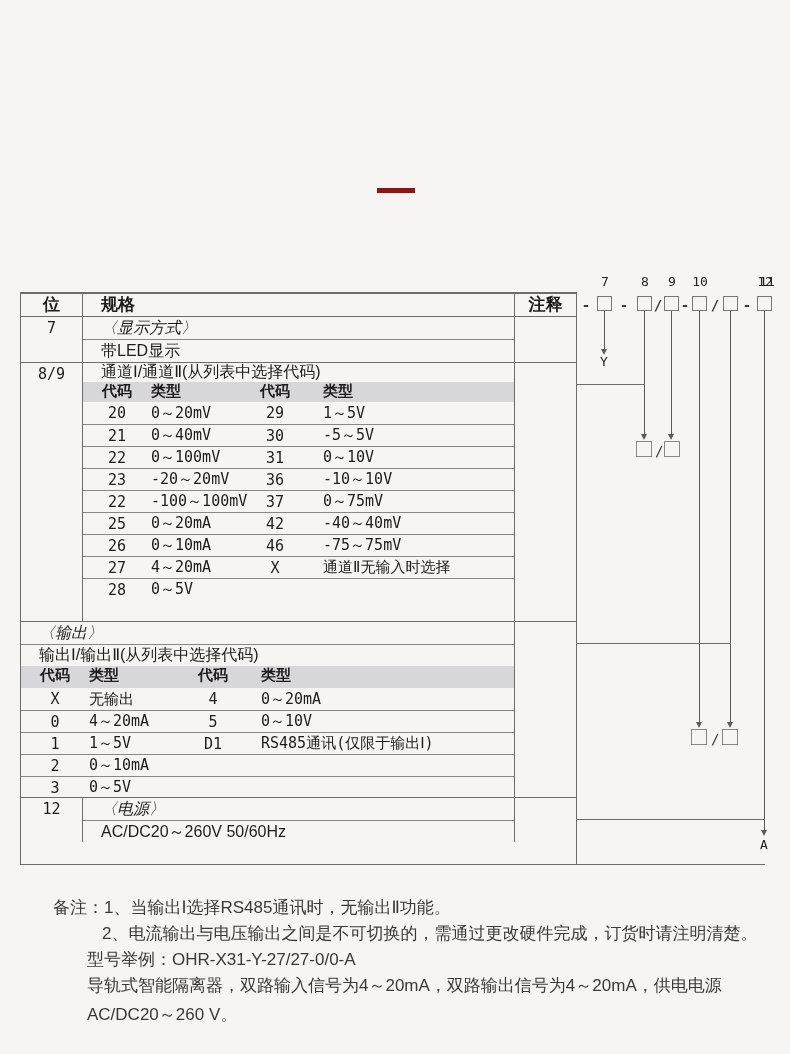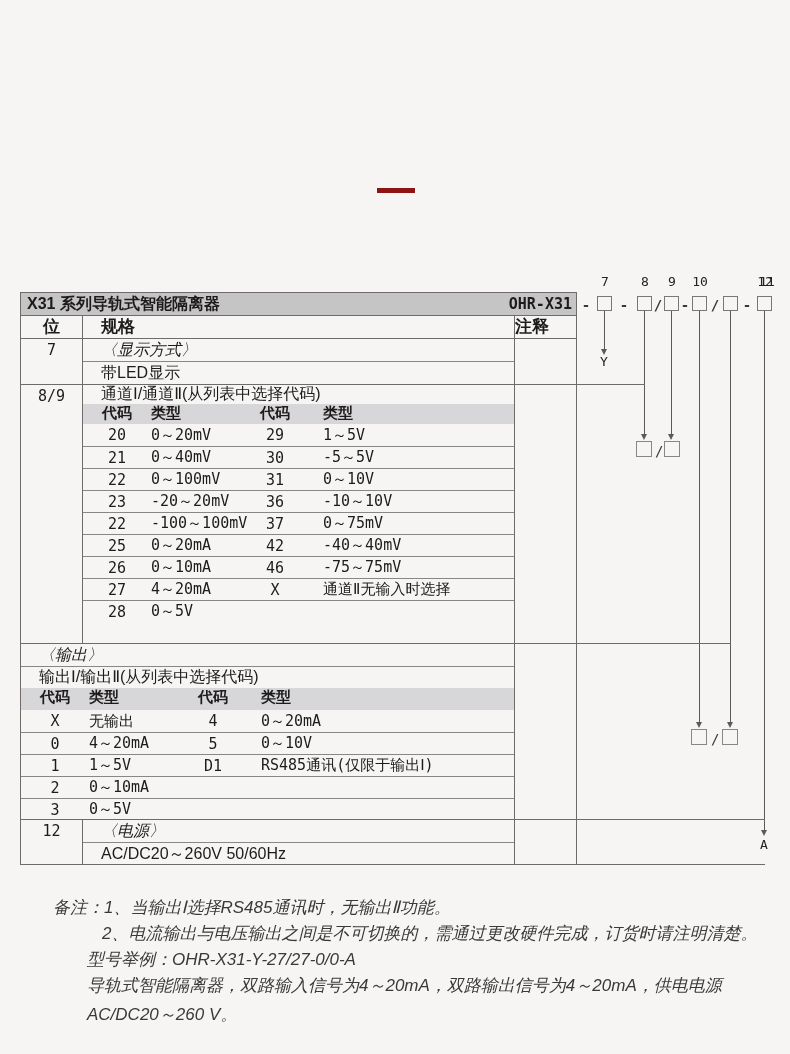--- a/index.html
+++ b/index.html
@@ -14,21 +14,21 @@
   
   .spec-table{position:absolute;left:20px;top:292px;width:557px;height:573px;
               border:1px solid #6f6b6b;box-sizing:border-box;font-size:16px;}
   .band{height:22px;background:#c6c5c5;display:flex;justify-content:space-between;
         align-items:center;padding:0 4px 0 6px;font-weight:bold;font-size:16px;}
   .model-prefix{font-family:"DejaVu Sans Mono",monospace;font-size:15px;font-weight:bold;}
   .row3{display:flex;}
   .hdr{height:23px;border-top:1px solid #6f6b6b;font-weight:bold;font-size:17px;box-sizing:border-box;}
   .col-pos{width:62px;border-right:1px solid #6f6b6b;text-align:center;box-sizing:border-box;flex:none;}
   .col-spec{flex:1;min-width:0;}
-  .col-note{width:62px;border-left:1px solid #6f6b6b;box-sizing:border-box;flex:none;}
+  .col-note{width:62px;border-left:1px solid #6f6b6b;text-align:center;box-sizing:border-box;flex:none;}
   .hdr .col-pos,.hdr .col-note{line-height:21px;}
   .hdr .col-spec{line-height:21px;padding-left:18px;}
   .sec{border-top:1px solid #6f6b6b;box-sizing:border-box;}
   .sec .col-pos{padding-top:1px;font-family:"DejaVu Sans Mono","Liberation Sans",sans-serif;
                 font-size:15px;line-height:21px;}
   .srow{padding-left:18px;box-sizing:border-box;display:flex;align-items:center;}
   .srow.b{border-bottom:1px solid #8a8686;font-style:italic;}
   .cband{background:#d7d6d8;display:flex;align-items:flex-start;font-weight:bold;font-size:15px;box-sizing:border-box;}
   .cc{box-sizing:border-box;white-space:nowrap;overflow:hidden;}
   .c1{width:68px;text-align:center;flex:none;}
@@ -48,35 +48,31 @@
   .vline{position:absolute;width:1px;background:#5d5959;}
   .hline{position:absolute;height:1px;background:#6f6b6b;}
   .arr{position:absolute;width:0;height:0;border-left:3.5px solid transparent;
        border-right:3.5px solid transparent;border-top:6px solid #5d5959;}
   .sbox{position:absolute;width:16px;height:16px;border:1px solid #8a8686;box-sizing:border-box;}
   .pslash{position:absolute;font-size:14px;font-family:"DejaVu Sans Mono",monospace;color:#3a3838;}
   .mark{position:absolute;width:16px;text-align:center;
         font-family:"DejaVu Sans Mono",monospace;font-size:13px;color:#232121;}
 
   
-  .nline{position:absolute;font-size:17px;color:#3a3838;white-space:nowrap;line-height:24px;font-style:italic;}
+  .nline{position:absolute;font-size:17px;color:#3a3838;white-space:nowrap;line-height:24px;}
 </style>
 </head>
 <body>
 
 <div class="page">
 
   <div class="title-dash"></div>
 
   <div class="spec-table">
 
-    <div class="band">
-      <span>X31 系列导轨式智能隔离器</span>
-      <span class="model-prefix">OHR-X31</span>
-    </div>
 
     <div class="hdr row3">
       <span class="col-pos">位</span>
       <span class="col-spec">规格</span>
       <span class="col-note">注释</span>
     </div>
 
     <div class="sec row3" style="height:46px">
       <div class="col-pos">7</div>
       <div class="col-spec">

